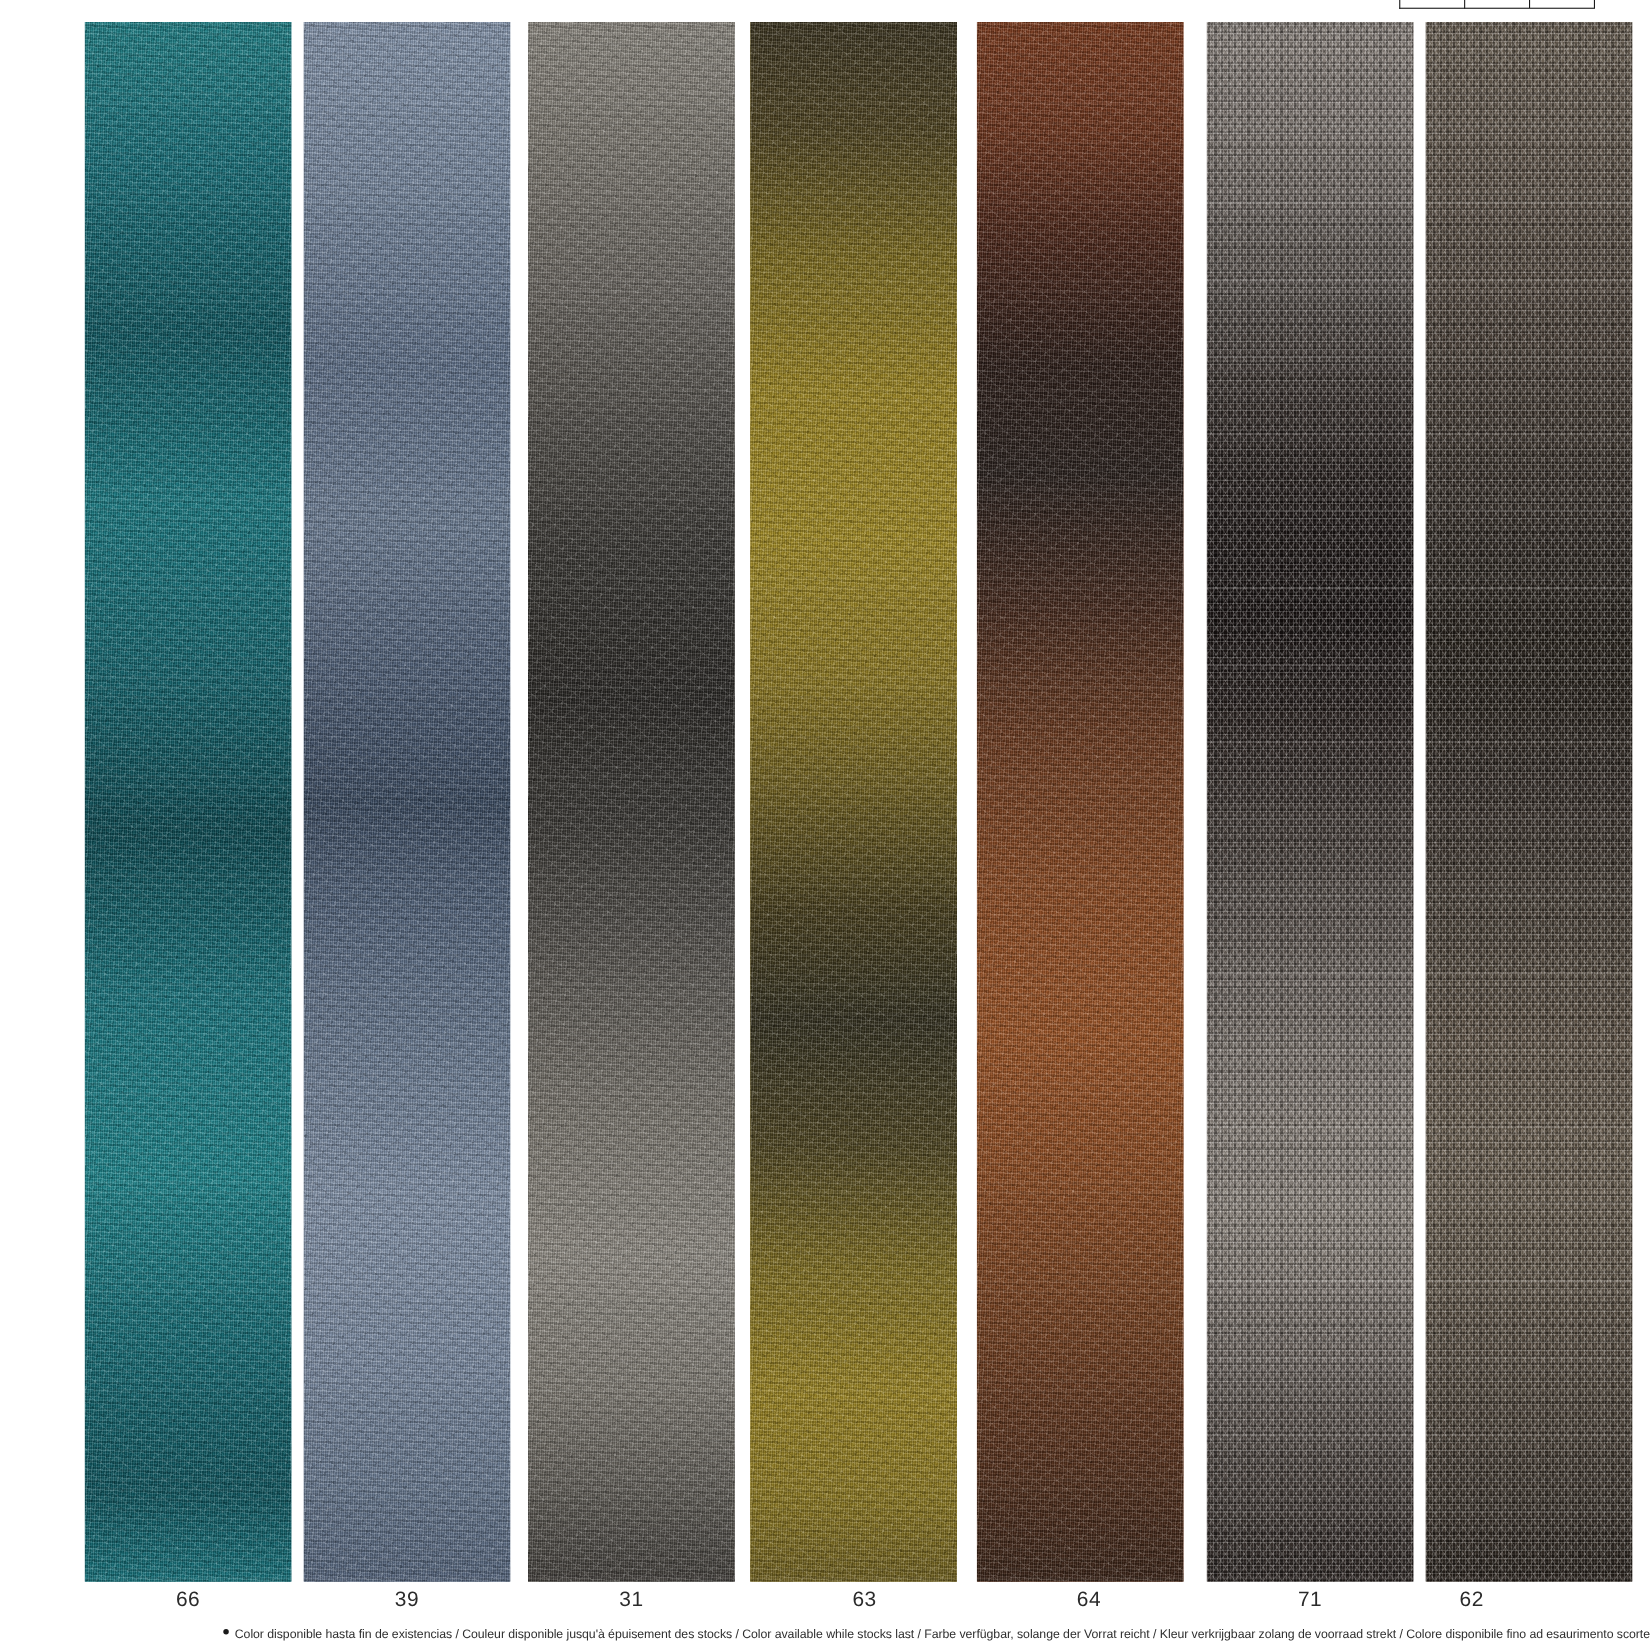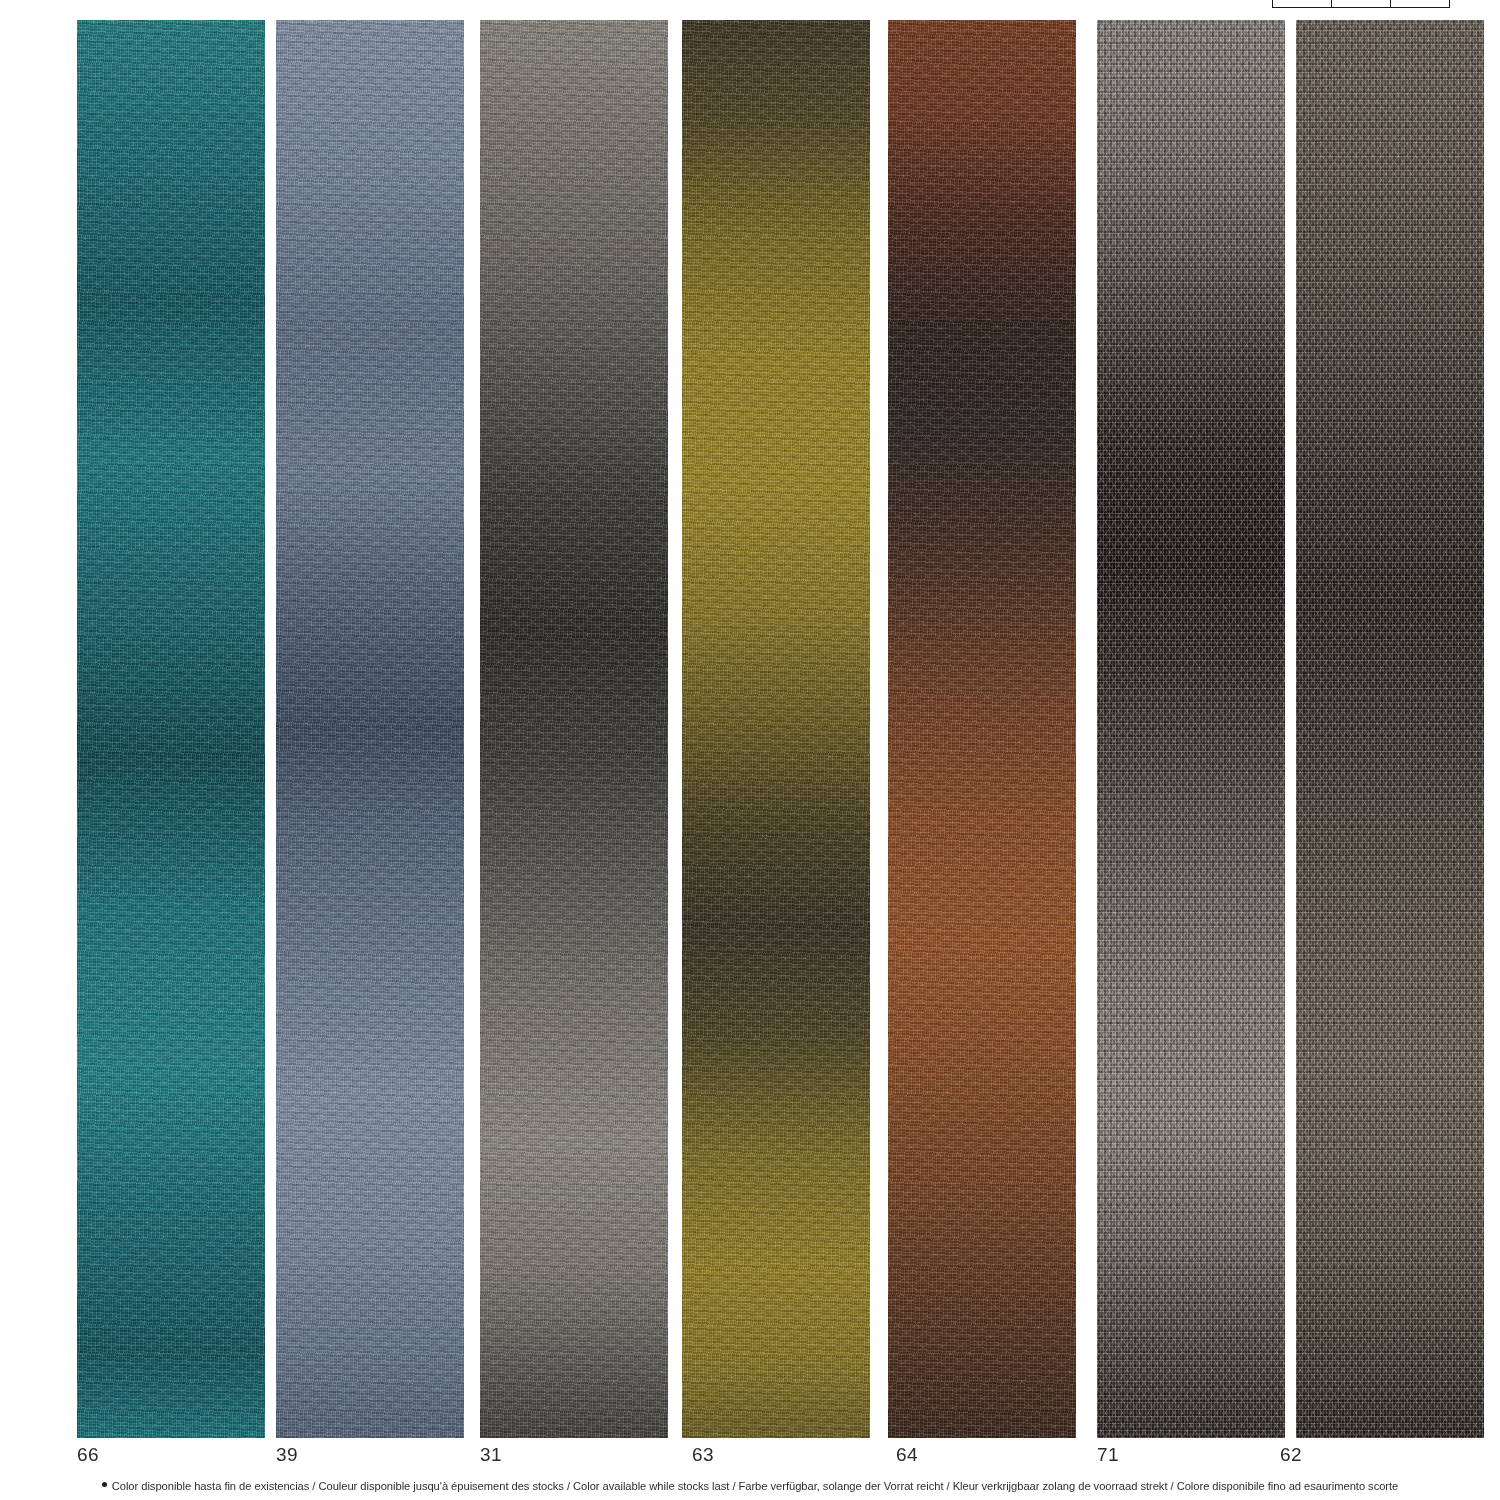--- a/index.html
+++ b/index.html
@@ -169,34 +169,34 @@
         rgba(0,0,0,0.00) 4px,
         rgba(0,0,0,0.00) 7px);
     opacity: 0.85;
   }
 
   
   .swatch-label {
     position: absolute;
     top: 1444px;
     width: 188px;
-    text-align: left;
+    text-align: center;
     font-size: 19px;
     color: #2b2b2b;
     letter-spacing: 0.5px;
     font-family: "Liberation Sans", sans-serif;
   }
 
   
   #footer-legend {
     position: absolute;
     top: 1480px;
     left: 0;
     width: 1500px;
-    text-align: center;
+    text-align: right;
     font-size: 11.2px;
     color: #2e2e2e;
     letter-spacing: -0.05px;
     white-space: nowrap;
   }
   #footer-legend .bullet-dot {
     display: inline-block;
     width: 5px;
     height: 5px;
     border-radius: 50%;
@@ -283,13 +283,13 @@
 <div id="footer-legend">
   <span class="bullet-dot"></span><span>Color disponible hasta fin de existencias / Couleur disponible jusqu'à épuisement des stocks / Color available while stocks last / Farbe verfügbar, solange der Vorrat reicht / Kleur verkrijgbaar zolang de voorraad strekt / Colore disponibile fino ad esaurimento scorte</span>
 </div>
 
 <div class="swatch-label" style="left: 77px;">66</div>
 <div class="swatch-label" style="left: 276px;">39</div>
 <div class="swatch-label" style="left: 480px;">31</div>
 <div class="swatch-label" style="left: 692px;">63</div>
 <div class="swatch-label" style="left: 896px;">64</div>
 <div class="swatch-label" style="left: 1097px;">71</div>
-<div class="swatch-label" style="left: 1280px;">62</div>
+<div class="swatch-label" style="left: 1244px;">62</div>
 
 </body></html>

